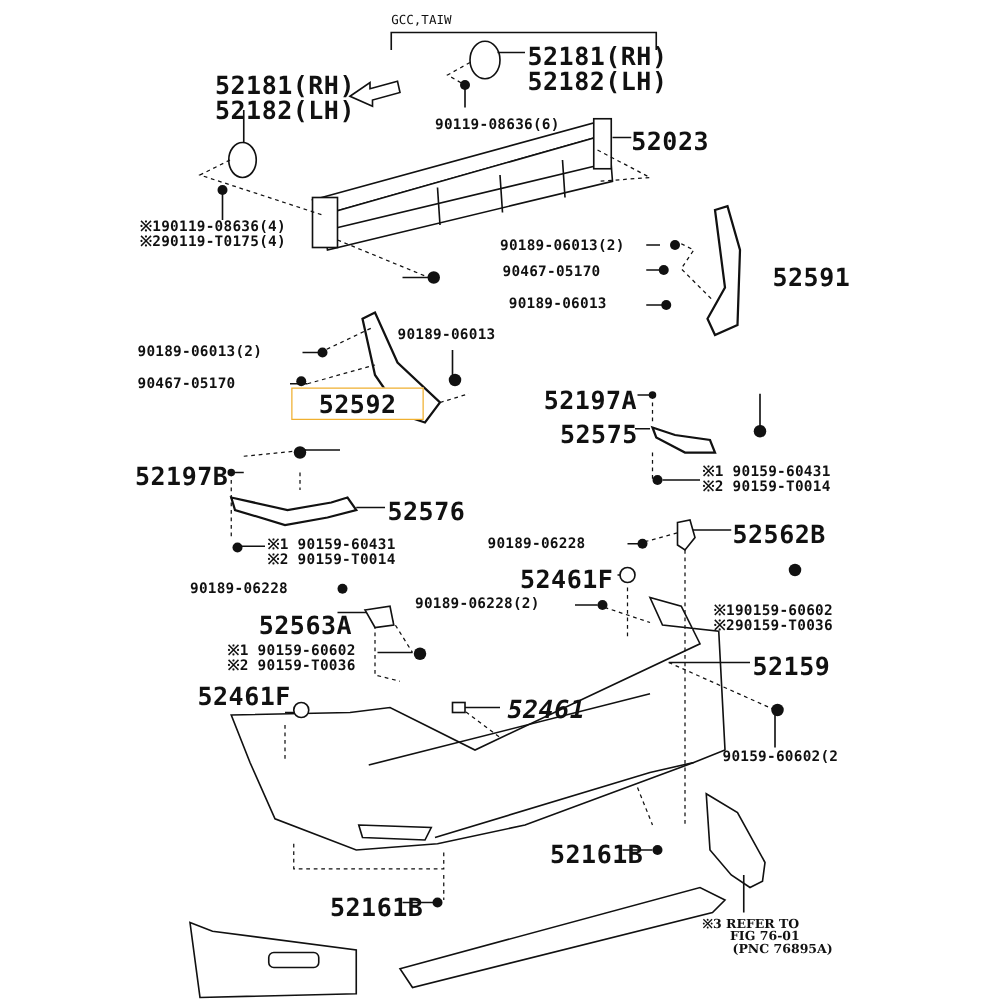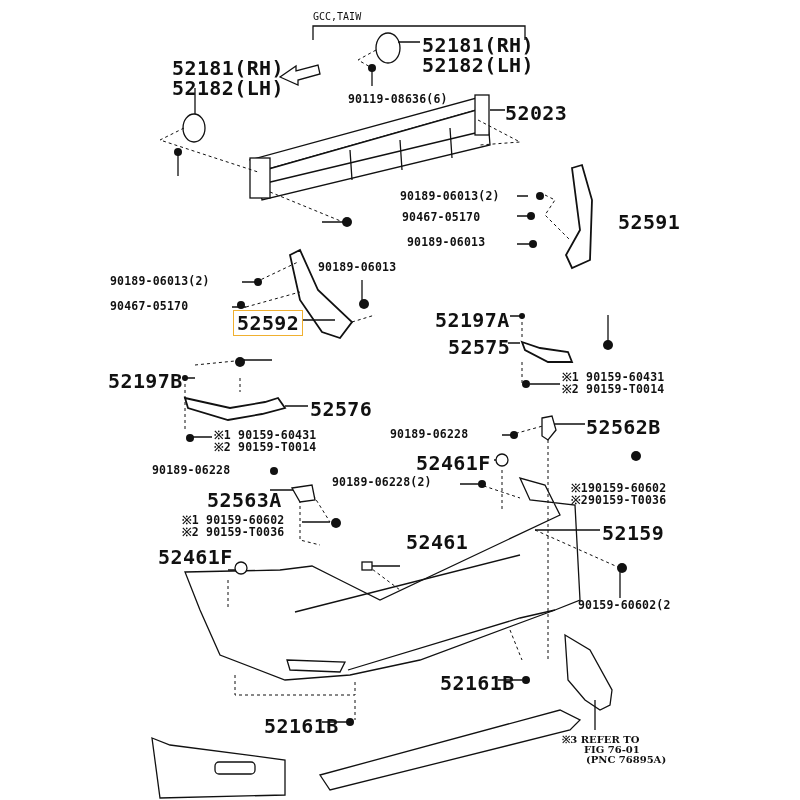--- a/index.html
+++ b/index.html
@@ -3,21 +3,21 @@
 <meta charset="utf-8">
 <style>
   html,body{margin:0;padding:0;background:#fff;}
   #canvas{position:relative;width:724px;height:800px;background:#fff;overflow:hidden;
     font-family:"DejaVu Sans Mono","Liberation Mono",monospace;}
   svg.art{position:absolute;left:0;top:0;width:800px;height:800px;}
   .lbl{position:absolute;white-space:nowrap;font-weight:bold;color:#111;line-height:1;}
   .lg{font-size:20px;letter-spacing:0.4px;}
   .sm{font-size:11.5px;letter-spacing:0.2px;}
   .xs{font-size:10px;}
-  .hl{border:1.5px solid #f0b030;padding:2px 3px;background:#fff;}
+  .hl{border:1.5px solid #f0b030;padding:2px 21px;background:#fff;}
   .stack span{display:block;}
 </style>
 </head>
 <body>
 
 <div id="canvas">
 <svg class="art" viewBox="0 0 800 800">
   <g fill="none" stroke="#111" stroke-width="1.3">
 
     <path d="M313 40 V26 H525 V40"></path>
@@ -102,20 +102,24 @@
 <div class="lbl lg stack" style="left:422px;top:35px;">
       <span>52181(RH)</span>
       <span>52182(LH)</span>
     </div>
 <div class="lbl lg stack" style="left:172px;top:58px;">
       <span>52181(RH)</span>
       <span>52182(LH)</span>
     </div>
 <div class="lbl sm" style="left:326px;top:94px;margin-left:22px;">90119-08636(6)</div>
 <div class="lbl lg" style="left:505px;top:103px;">52023</div>
+<div class="lbl sm stack" style="left:112px;top:176px;">
+      <span>※190119-08636(4)</span>
+      <span>※290119-T0175(4)</span>
+    </div>
 <div class="lbl sm" style="left:400px;top:191px;">90189-06013(2)</div>
 <div class="lbl sm" style="left:402px;top:212px;">90467-05170</div>
 <div class="lbl lg" style="left:618px;top:212px;">52591</div>
 <div class="lbl sm" style="left:407px;top:237px;">90189-06013</div>
 <div class="lbl sm" style="left:110px;top:276px;">90189-06013(2)</div>
 <div class="lbl sm" style="left:318px;top:262px;">90189-06013</div>
 <div class="lbl sm" style="left:110px;top:301px;">90467-05170</div>
 <div class="lbl lg hl" style="left:233px;top:310px;">52592</div>
 <div class="lbl lg" style="left:435px;top:310px;">52197A</div>
 <div class="lbl lg" style="left:448px;top:337px;">52575</div>
@@ -138,21 +142,21 @@
       <span>※190159-60602</span>
       <span>※290159-T0036</span>
     </div>
 <div class="lbl lg" style="left:207px;top:490px;text-align:right;">52563A</div>
 <div class="lbl sm stack" style="left:182px;top:515px;">
       <span>※1 90159-60602</span>
       <span>※2 90159-T0036</span>
     </div>
 <div class="lbl lg" style="left:602px;top:523px;">52159</div>
 <div class="lbl lg" style="left:158px;top:547px;">52461F</div>
-<div class="lbl lg" style="left:406px;top:532px;">52461</div>
+<div class="lbl lg" style="left:406px;top:557px;font-style:italic;">52461</div>
 <div class="lbl sm" style="left:578px;top:600px;">90159-60602(2</div>
 <div class="lbl lg" style="left:440px;top:673px;">52161B</div>
 <div class="lbl lg" style="left:264px;top:716px;">52161B</div>
 <div class="lbl xs stack" style="left:562px;top:735px;font-family:'DejaVu Serif',serif;">
       <span>※3 REFER TO</span>
       <span style="padding-left:22px">FIG 76-01</span>
       <span style="padding-left:24px">(PNC 76895A)</span>
     </div>
 </div>
 

